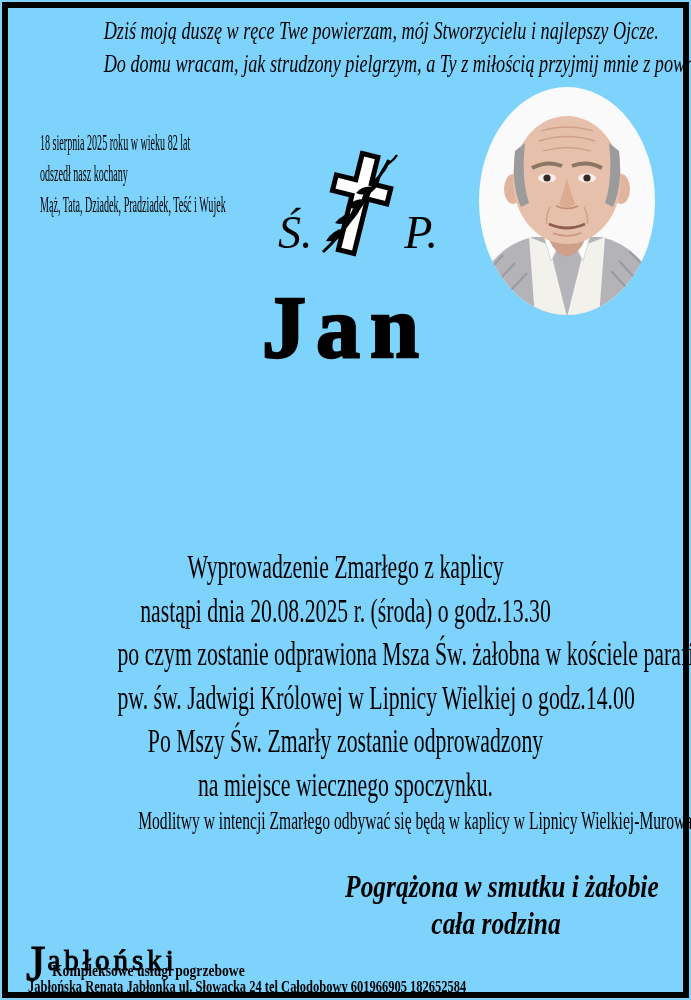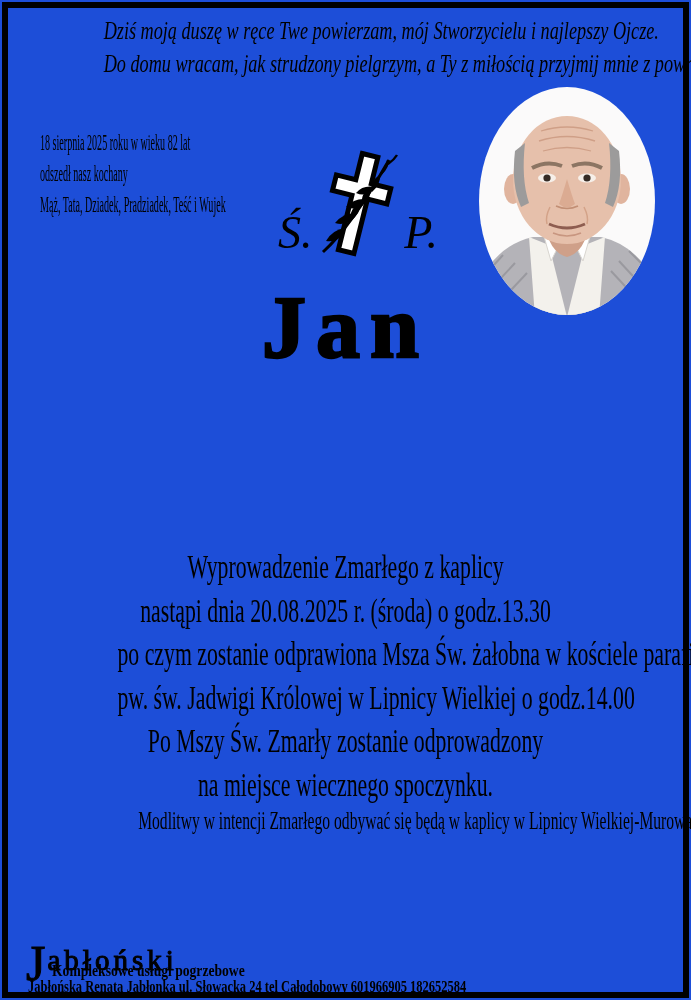--- a/index.html
+++ b/index.html
@@ -1,17 +1,17 @@
 <!DOCTYPE html>
 <html><head>
 <meta charset="utf-8">
 <style>
   html,body{margin:0;padding:0;background:#888;}
   .page{
-    position:relative;width:691px;height:1000px;background:#1d4ed8;
+    position:relative;width:691px;height:1000px;background:#7dd3fc;
     font-family:"Liberation Serif",serif;color:#000;overflow:hidden;margin:0 auto;
   }
   .frame{position:absolute;left:2px;top:2px;right:2px;bottom:2px;border:6px solid #000;pointer-events:none;}
   .abs{position:absolute;}
   .center{left:0;right:0;text-align:center;}
   
   .cline{display:block;white-space:nowrap;text-align:center;transform-origin:50% 50%;}
   .lline{display:block;white-space:nowrap;transform-origin:0 50%;}
   .quote{top:14px;font-style:italic;font-size:26px;line-height:33px;}
   .quote .cline{transform:scaleX(.70);}
@@ -120,20 +120,24 @@
     <span class="cline">po czym zostanie odprawiona Msza Św. żałobna w kościele parafialnym</span>
     <span class="cline">pw. św. Jadwigi Królowej w Lipnicy Wielkiej o godz.14.00</span>
     <span class="cline">Po Mszy Św. Zmarły zostanie odprowadzony</span>
     <span class="cline">na miejsce wiecznego spoczynku.</span>
   </div>
 
   <div class="abs center prayers">
     <span class="cline">Modlitwy w intencji Zmarłego odbywać się będą w kaplicy w Lipnicy Wielkiej-Murowanicy wtorek o godz 18.00.</span>
   </div>
 
+  <div class="abs signature">
+    <span class="cline">Pogrążona w smutku i żałobie</span>
+    <span class="cline">cała rodzina</span>
+  </div>
 
   <div class="abs logo-row">
     <span class="logo-initial">J</span><span class="logo-rest">abłoński</span>
   </div>
   <div class="abs tagline">
     <span class="lline">Kompleksowe usługi pogrzebowe</span>
   </div>
   <div class="abs contact">
     <span class="lline">Jabłońska Renata Jabłonka ul. Słowacka 24 tel Całodobowy 601966905 182652584</span>
   </div>

